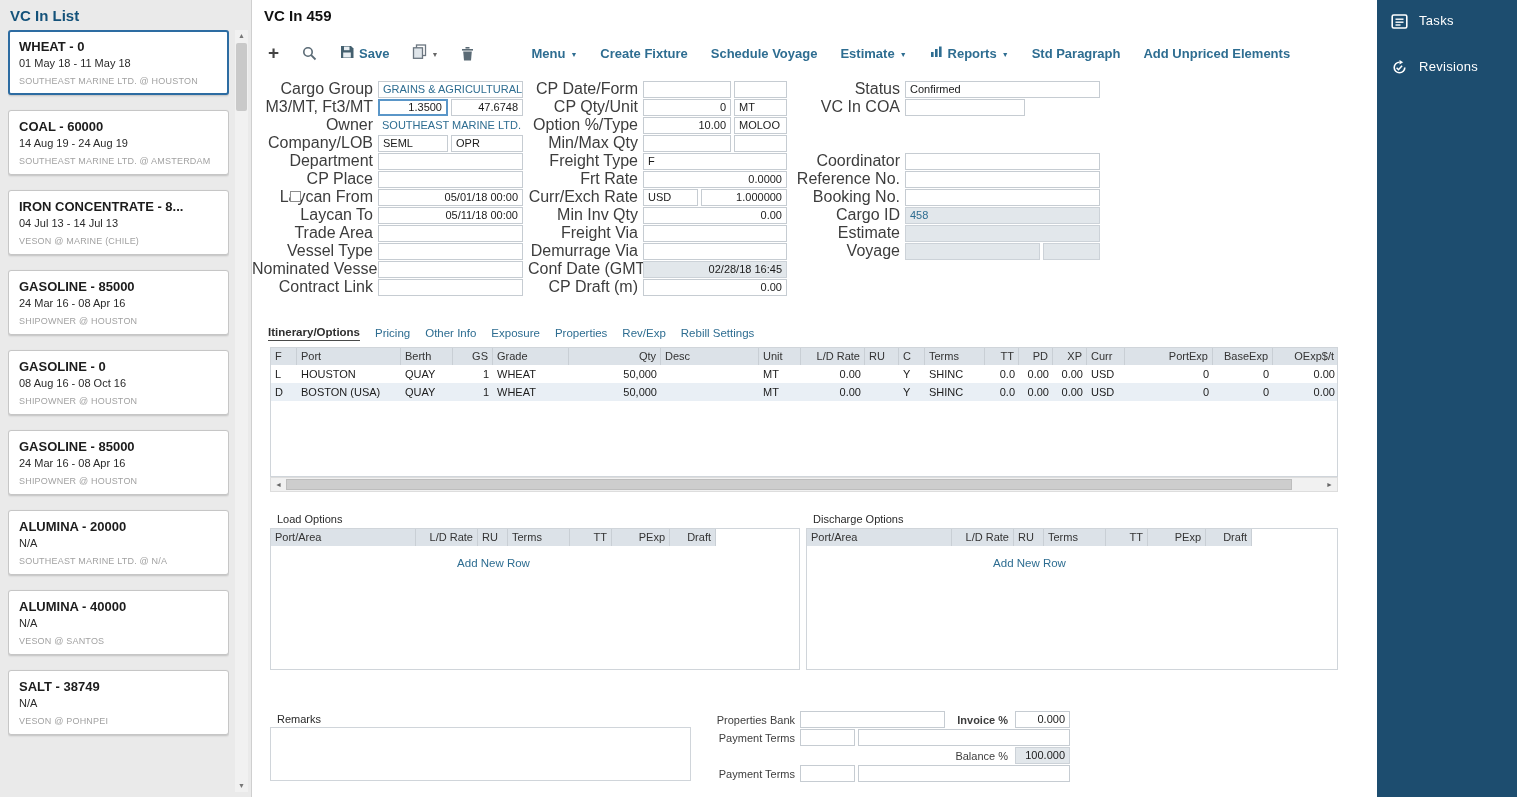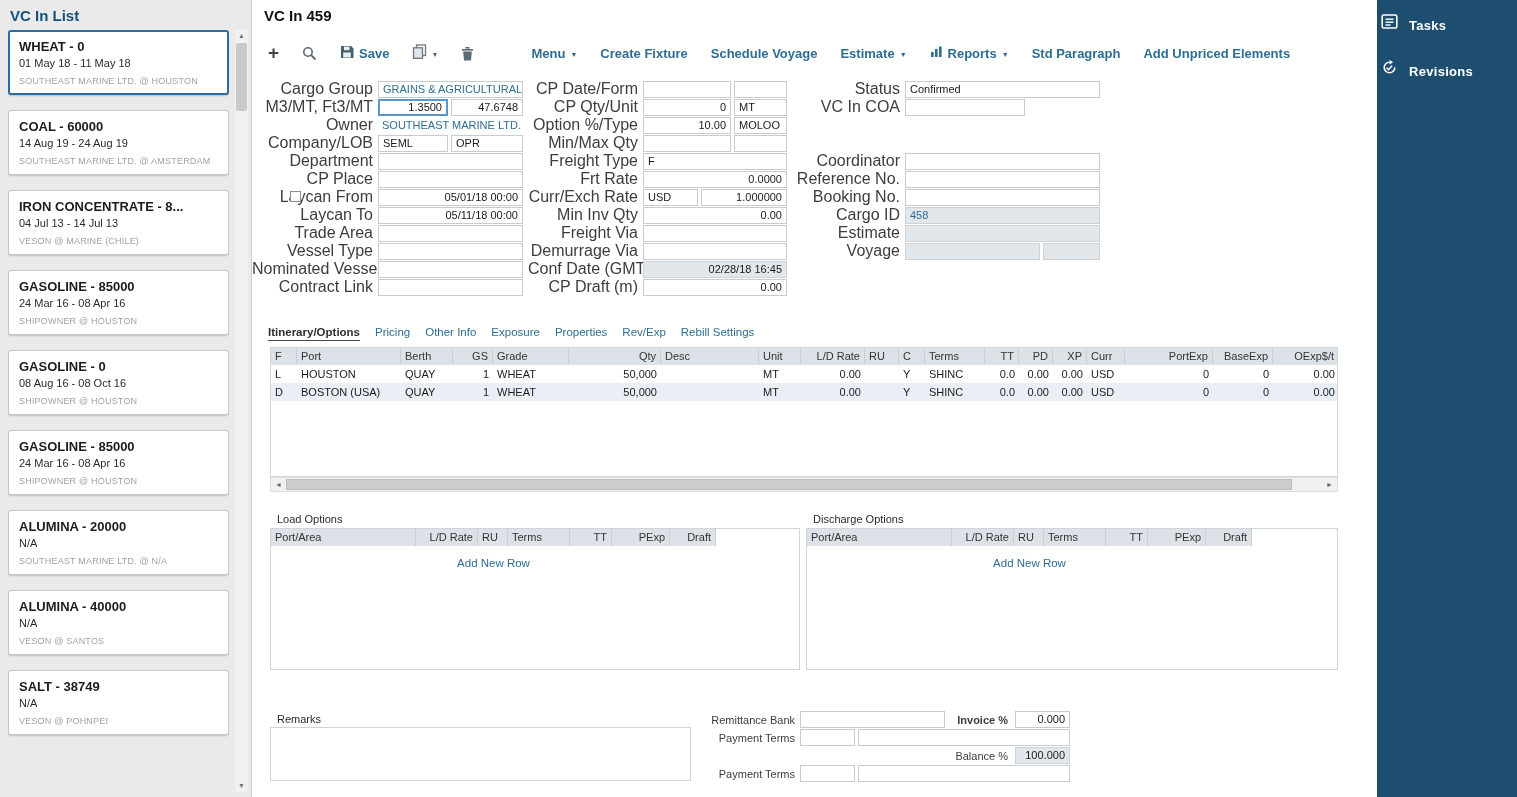--- a/index.html
+++ b/index.html
@@ -16,21 +16,21 @@
   .card-title { font-size:13px; font-weight:bold; color:#1c1c1c; margin-bottom:3px; white-space:nowrap; overflow:hidden; }
   .card-dates { font-size:11px; color:#2a2a2a; margin-bottom:7px; white-space:nowrap; }
   .card-owner { font-size:9px; color:#a2a2a2; letter-spacing:.2px; white-space:nowrap; overflow:hidden; }
   .vscroll { position:absolute; right:3px; top:30px; bottom:5px; width:13px; background:#f1f1f1; }
   .sb-arrow { height:12px; text-align:center; font-size:7px; color:#777; line-height:12px; cursor:pointer; }
   .sb-arrow.down { position:absolute; bottom:0; left:0; right:0; }
   .sb-thumb { position:absolute; left:1px; right:1px; top:13px; height:68px; background:#c9c9c9; border-radius:2px; cursor:pointer; }
 
   
   .rail { position:absolute; right:0; top:0; width:140px; height:100%; background:var(--rail,#1d4d6f); }
-  .rail-item { display:flex; align-items:flex-end; gap:11px; padding:13px 4px; color:#fff; font-size:13px; font-weight:bold; letter-spacing:.3px; cursor:pointer; }
+  .rail-item { display:flex; align-items:flex-start; gap:11px; padding:13px 14px; color:#fff; font-size:13px; font-weight:normal; letter-spacing:.3px; cursor:pointer; }
 
   
   .main { position:absolute; left:252px; top:0; width:1125px; height:100%; background:#fff; }
   .page-title { position:absolute; left:12px; top:7px; font-size:15px; font-weight:bold; color:#111; }
 
   .toolbar { position:absolute; left:16px; top:40px; height:26px; display:flex; align-items:center; }
   .toolbar > * { margin-right:23px; }
   .tb-ico { display:inline-flex; align-items:center; cursor:pointer; color:#444; }
   .tb-plus { font-size:19px; font-weight:bold; color:#444; line-height:18px; cursor:pointer; }
   .tb-btn { display:inline-flex; align-items:center; gap:5px; color:var(--accent,#2e6d91); font-size:13px; font-weight:bold; cursor:pointer; white-space:nowrap; }
@@ -51,21 +51,21 @@
   .box { height:17px; border:1px solid #c6ccd2; background:#fff; font-size:11px; line-height:15px; padding:0 4px; color:#1a1a1a; white-space:nowrap; overflow:hidden; }
   .gap { margin-left:3px; }
   .num { text-align:right; }
   .ro { background:#e2e7eb; border-color:#ccd2d8; }
   .blue { color:var(--accent,#2e6d91); }
   .nobox { border:none; background:transparent; height:17px; line-height:17px; padding:0 4px; font-size:11px; white-space:nowrap; }
   .focus { border:2px solid #5a96c8; line-height:12px; }
   .cb { position:absolute; left:38px; top:3px; width:11px; height:11px; border:1px solid #8e8e8e; background:#fff; cursor:pointer; }
 
   
-  .tabs { position:absolute; left:16px; top:326px; display:flex; gap:15px; font-size:11.5px; }
+  .tabs { position:absolute; left:16px; top:326px; display:flex; gap:15px; font-size:11.5px;align-items:center; }
   .tab { color:var(--accent,#2e6d91); cursor:pointer; padding-bottom:2px; white-space:nowrap; }
   .tab.active { color:#2f2f2f; font-weight:bold; border-bottom:1px solid #4a4a4a; }
 
   
   .itin { position:absolute; left:18px; top:347px; width:1068px; height:130px; border:1px solid #d0d5da; background:#fff; overflow:hidden; }
   .itin-row { display:flex; height:18px; align-items:center; font-size:11px; color:#1c1c1c; }
   .itin-row.head { height:17px; background:#dce2e8; color:#333; }
   .itin-row span { padding:0 4px; white-space:nowrap; overflow:hidden; flex:0 0 auto; }
   .itin-row.head span { border-right:1px solid #c9cfd5; height:17px; line-height:17px; }
   .itin-body .itin-row:nth-child(even) { background:#e9eff5; }
@@ -494,21 +494,21 @@
           <span>TT</span>
           <span>PExp</span>
           <span>Draft</span>
       </div>
       <div class="add-row">Add New Row</div>
     </div>
 
     <div class="f-abs remarks-label">Remarks</div>
     <div class="f-abs remarks-box"></div>
 
-    <div class="f-abs f-label" style="left:403px;top:714px;width:140px;">Remittance Bank</div>
+    <div class="f-abs f-label" style="left:403px;top:714px;width:140px;">Properties Bank</div>
     <div class="f-abs box" style="left:548px;top:711px;width:145px;"></div>
     <div class="f-abs f-label" style="left:666px;top:714px;width:90px;font-weight:bold;">Invoice %</div>
     <div class="f-abs box num" style="left:763px;top:711px;width:55px;">0.000</div>
 
     <div class="f-abs f-label" style="left:403px;top:732px;width:140px;">Payment Terms</div>
     <div class="f-abs box" style="left:548px;top:729px;width:55px;"></div>
     <div class="f-abs box" style="left:606px;top:729px;width:212px;"></div>
 
     <div class="f-abs f-label" style="left:666px;top:750px;width:90px;">Balance %</div>
     <div class="f-abs box num ro" style="left:763px;top:747px;width:55px;">100.000</div>

